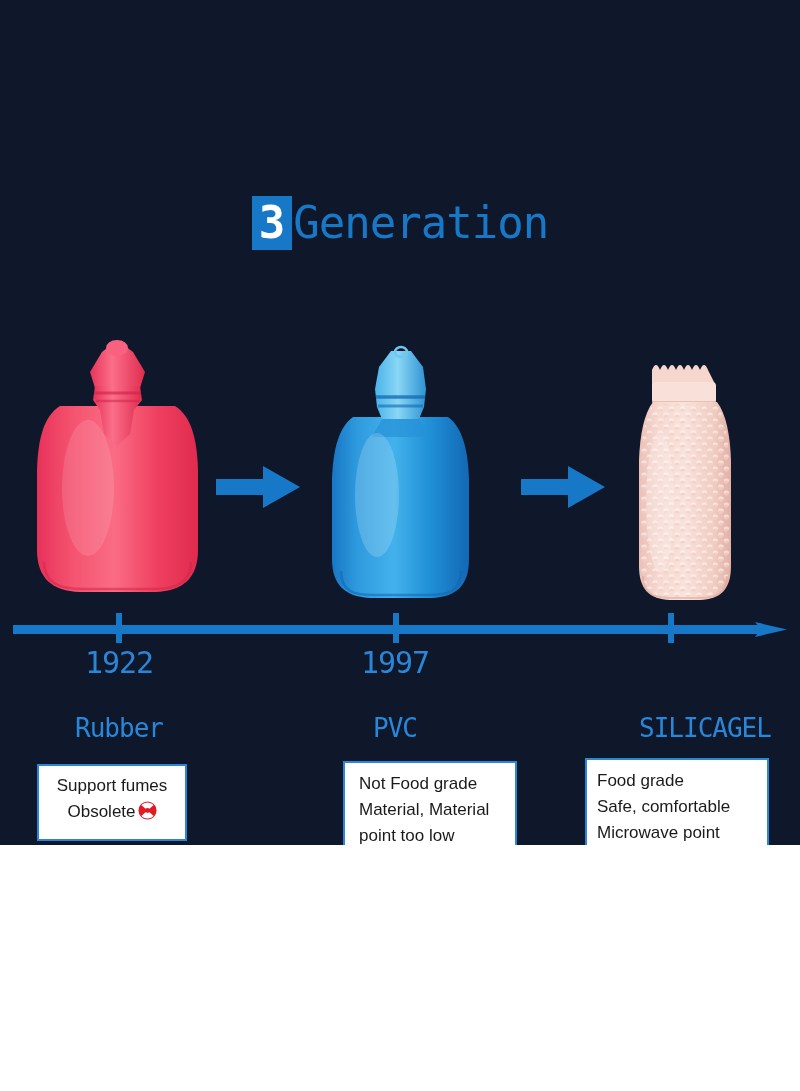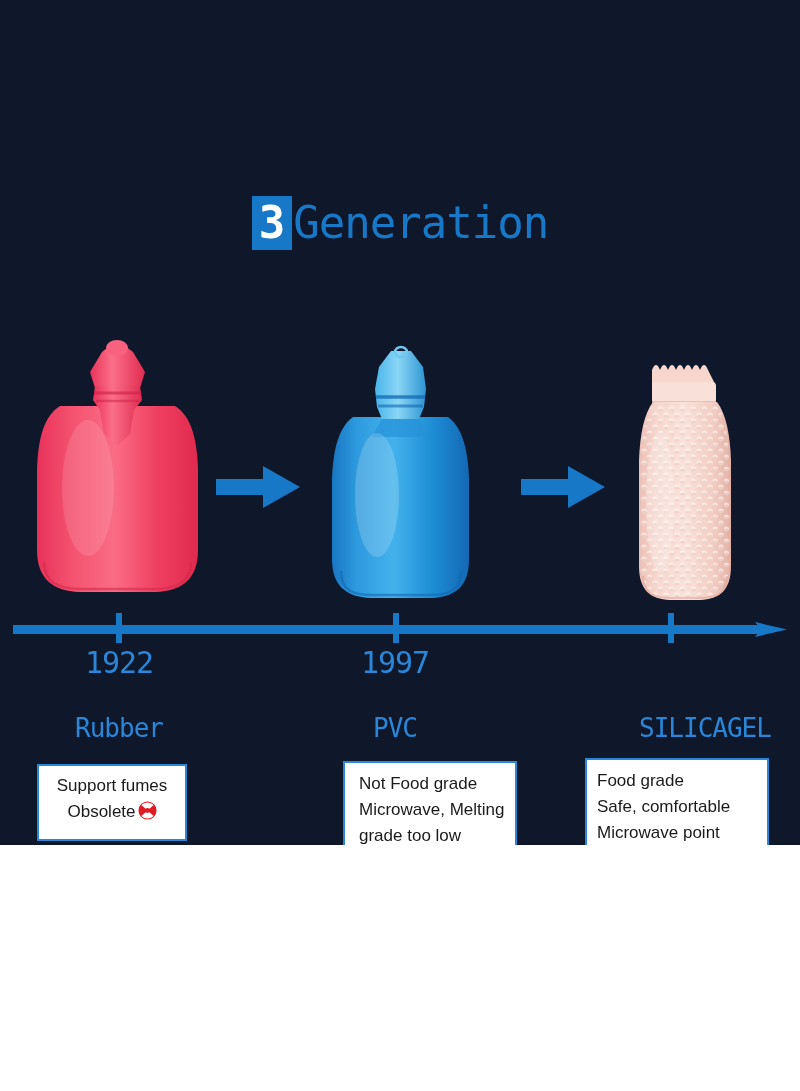--- a/index.html
+++ b/index.html
@@ -270,22 +270,22 @@
             </svg></span>
       </span>
     </div>
   </div>
 
   <div class="year" style="left:335px; top:648px; width:120px;">1997</div>
   <div class="material" style="left:325px; top:712px; width:140px;">PVC</div>
 
   <div class="info-box box-left" style="left:303px; top:761px; width:174px; height:110px; padding:8px 16px 0 14px;margin-left:40px;">
     <div class="info-line">Not Food grade</div>
-    <div class="info-line">Microwave, Melting</div>
-    <div class="info-line">grade too low</div>
+    <div class="info-line">Material, Material</div>
+    <div class="info-line">point too low</div>
   </div>
 
   <div class="material" style="left:635px; top:712px; width:140px;">SILICAGEL</div>
 
   <div class="info-box box-left" style="left:585px; top:758px; width:184px; height:139px; padding:8px 0 0 10px;">
     <div class="info-line">Food grade</div>
     <div class="info-line">Safe, comfortable</div>
     <div class="info-line">Microwave point</div>
   </div>
 

